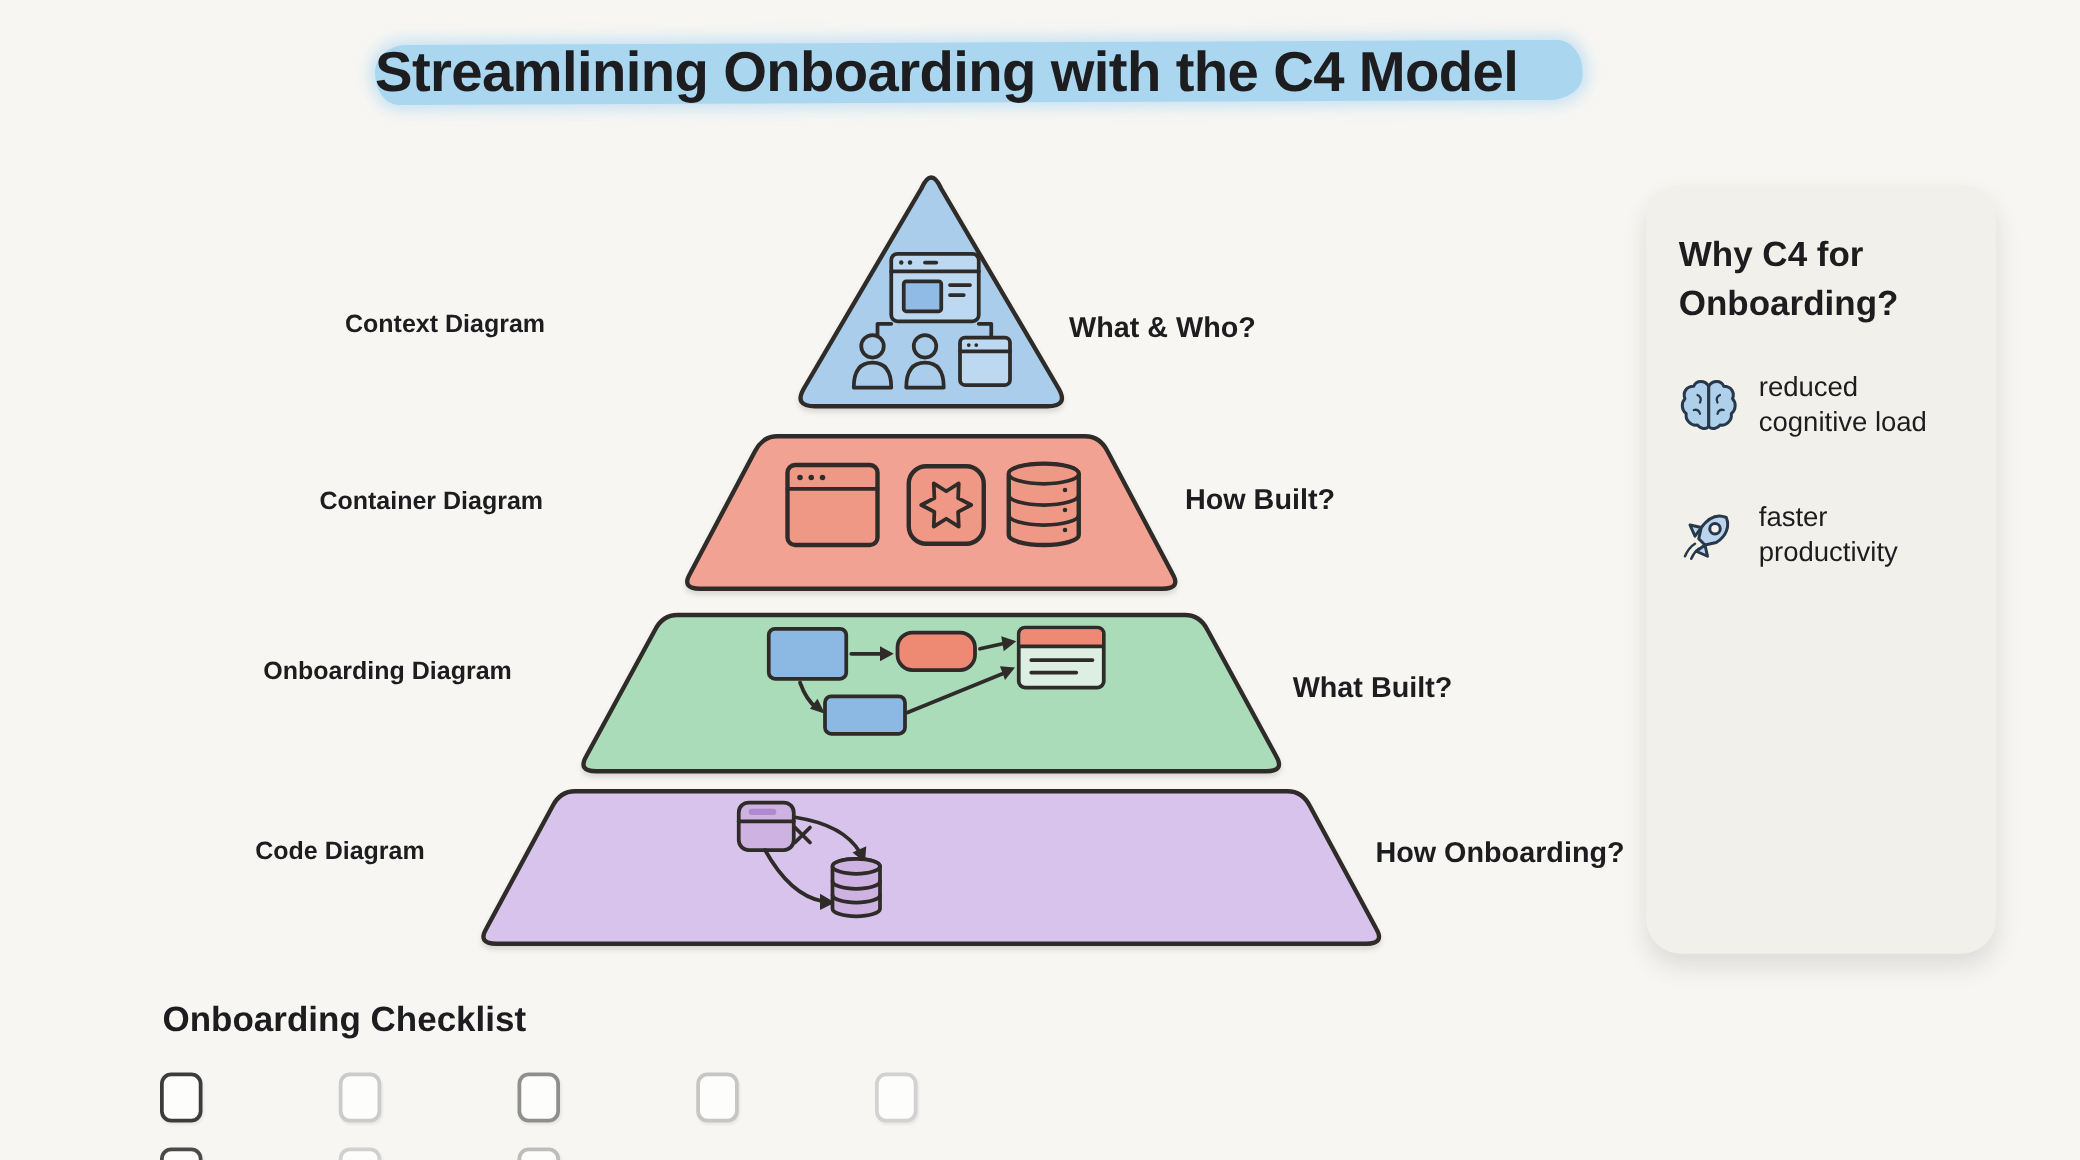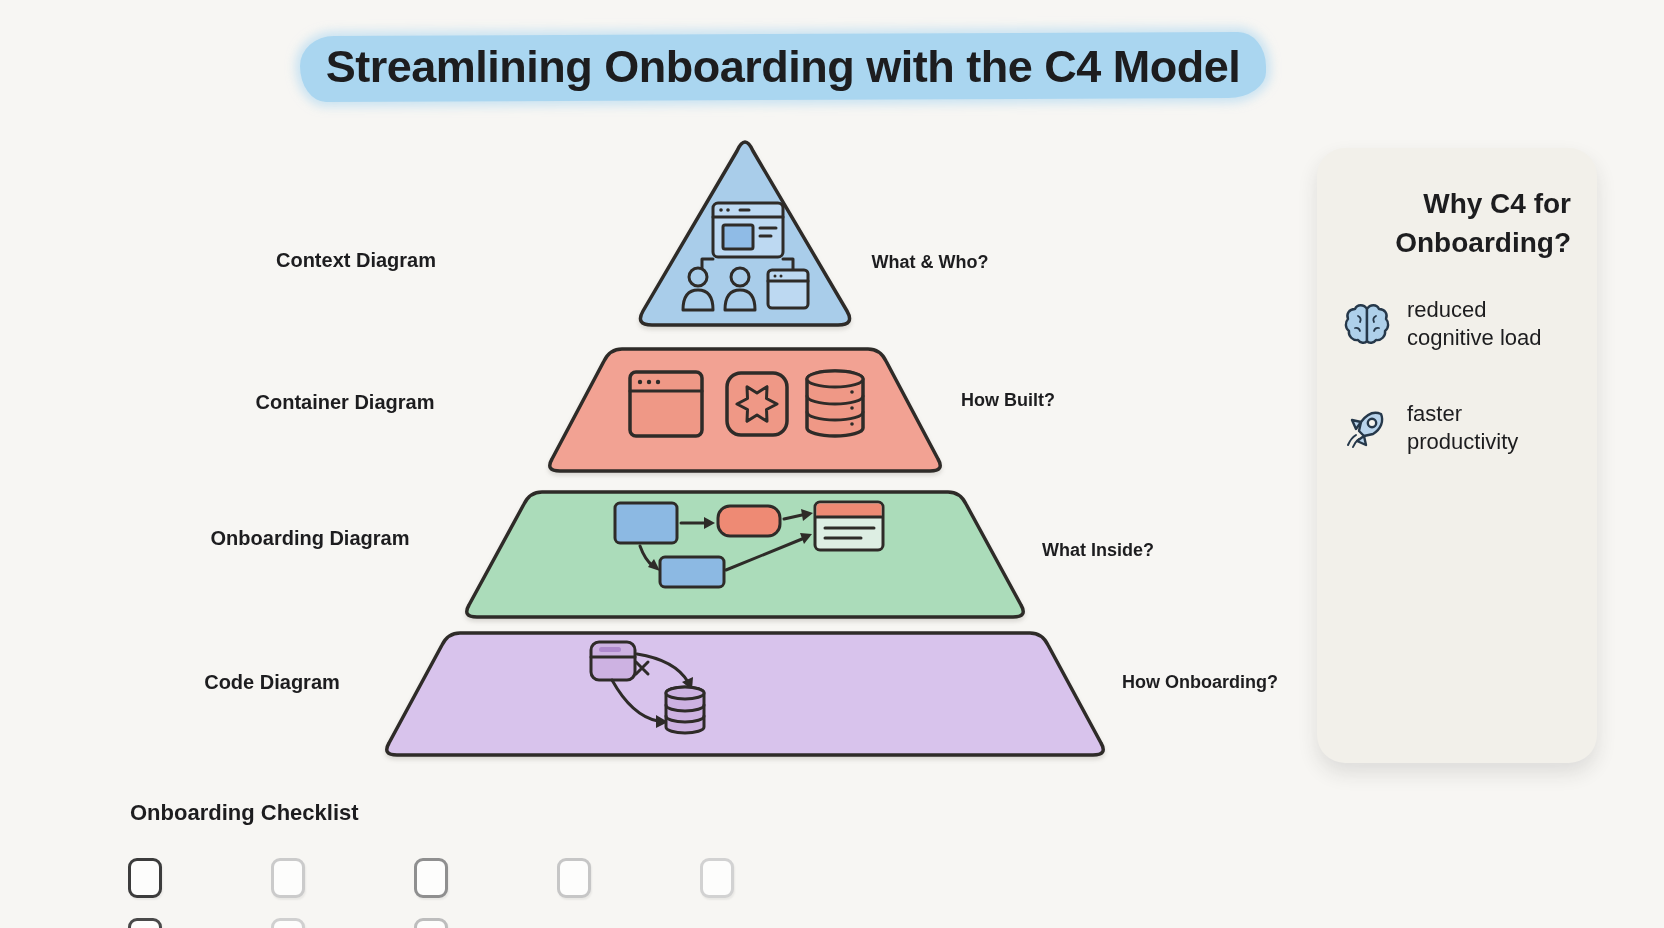--- a/index.html
+++ b/index.html
@@ -4,46 +4,46 @@
 <style>
   html,body{margin:0;padding:0;}
   body{
     width:1664px;height:928px;overflow:hidden;position:relative;
     background:var(--bg,#f7f6f3);
     font-family:"Liberation Sans", sans-serif;
     color:var(--ink,#1d1d1f);
   }
   .abs{position:absolute;}
   
-  .title-wrap{left:300px;top:34px;width:966px;height:66px;display:flex;align-items:center;justify-content:center;}
+  .title-wrap{left:300px;top:34px;width:966px;height:48px;display:flex;align-items:center;}
   .title-highlight{
     position:absolute;inset:0;background:var(--highlight,#aad6f0);
     border-radius:34px 28px 38px 26px / 30px 34px 26px 36px;
     box-shadow:0 0 10px 5px rgba(170,214,240,.55);
     transform:rotate(-.25deg);
   }
   .title-text{position:relative;font-size:45px;font-weight:700;letter-spacing:-.5px;white-space:nowrap;}
   
   .lvl-label,.lvl-q{transform:translate(-50%,-50%);white-space:nowrap;font-weight:700;}
   .lvl-label{font-size:20px;}
-  .lvl-q{font-size:18px;}
+  .lvl-q{font-size:23px;}
   
   .why-card{
     left:1317px;top:148px;width:280px;height:615px;box-sizing:border-box;
     background:var(--card-bg,#f2f0ea);border-radius:28px;
     box-shadow:0 10px 20px rgba(40,40,40,.12);
     padding:36px 26px 0 26px;
   }
-  .why-title{font-size:28px;font-weight:700;text-align:right;line-height:1.4;}
+  .why-title{font-size:28px;font-weight:700;text-align:left;line-height:1.4;}
   .why-items{margin-top:34px;display:flex;flex-direction:column;gap:48px;}
   .why-item{display:flex;align-items:center;gap:16px;min-height:54px;}
   .why-item .icon{width:48px;height:48px;flex:0 0 48px;}
   .why-item .item-label{font-size:22px;line-height:1.27;width:170px;}
   
-  .checklist-title{left:130px;top:800px;font-size:22px;font-weight:700;}
+  .checklist-title{left:130px;top:800px;font-size:28px;font-weight:700;}
   .cb-row{left:0;top:858px;width:100%;height:40px;}
   .cb-row2{top:918px;}
   .cb{
     position:absolute;width:34px;height:40px;box-sizing:border-box;
     border:3px solid #999;border-radius:9px;background:#fdfdfc;
     box-shadow:1px 2px 2px rgba(0,0,0,.06);
   }
   .cb:nth-of-type(1){left:128px;border-color:#3c3c3c;}
   .cb:nth-of-type(2){left:271px;border-color:#cbcbcb;}
   .cb:nth-of-type(3){left:414px;border-color:#8f8f8f;}
@@ -168,21 +168,21 @@
   </g>
 </svg>
 
 <div class="abs lvl-label" style="left:356px;top:260px">Context Diagram</div>
 <div class="abs lvl-label" style="left:345px;top:402px">Container Diagram</div>
 <div class="abs lvl-label" style="left:310px;top:538px">Onboarding Diagram</div>
 <div class="abs lvl-label" style="left:272px;top:682px">Code Diagram</div>
 
 <div class="abs lvl-q" style="left:930px;top:262px">What &amp; Who?</div>
 <div class="abs lvl-q" style="left:1008px;top:400px">How Built?</div>
-<div class="abs lvl-q" style="left:1098px;top:550px">What Inside?</div>
+<div class="abs lvl-q" style="left:1098px;top:550px">What Built?</div>
 <div class="abs lvl-q" style="left:1200px;top:682px">How Onboarding?</div>
 
 <div class="abs why-card">
   <div class="why-title">Why C4 for Onboarding?</div>
   <div class="why-items">
 
     <div class="why-item">
       <svg class="icon card-icon" viewBox="0 0 48 48">
         <path d="M24 9 C21 4 14 4 12 9 C6 9 3 14 5 19 C2 22 2 28 6 31 C5 36 10 41 15 40 C17 43 22 44 24 41 Z" fill="var(--icon_blue,#aed0ea)" class="ic-stroke" style="fill:var(--icon_blue,#aed0ea)"></path>
         <path d="M24 9 C27 4 34 4 36 9 C42 9 45 14 43 19 C46 22 46 28 42 31 C43 36 38 41 33 40 C31 43 26 44 24 41 Z" class="ic-stroke" style="fill:var(--icon_blue,#aed0ea)"></path>

